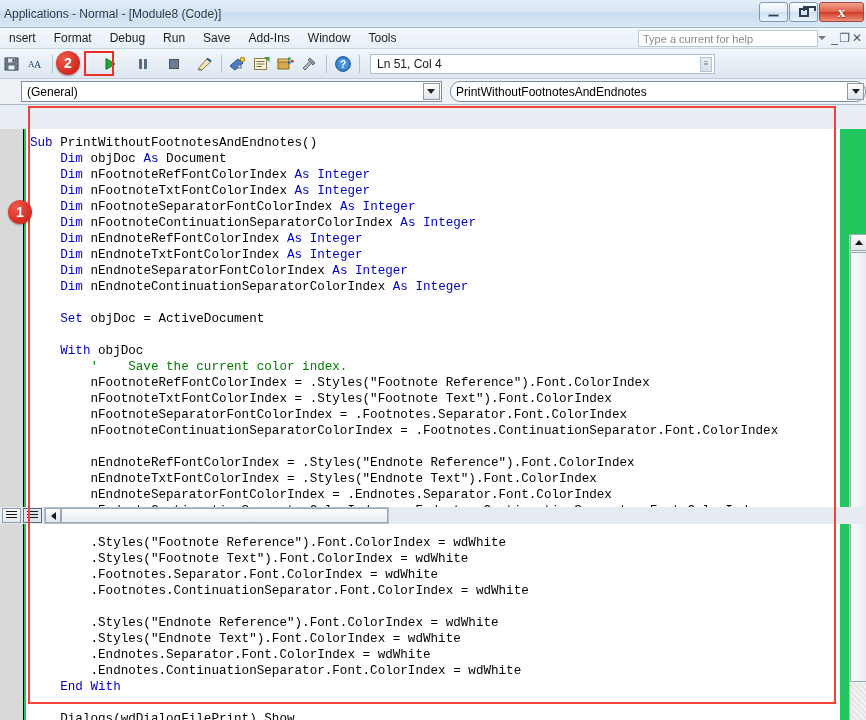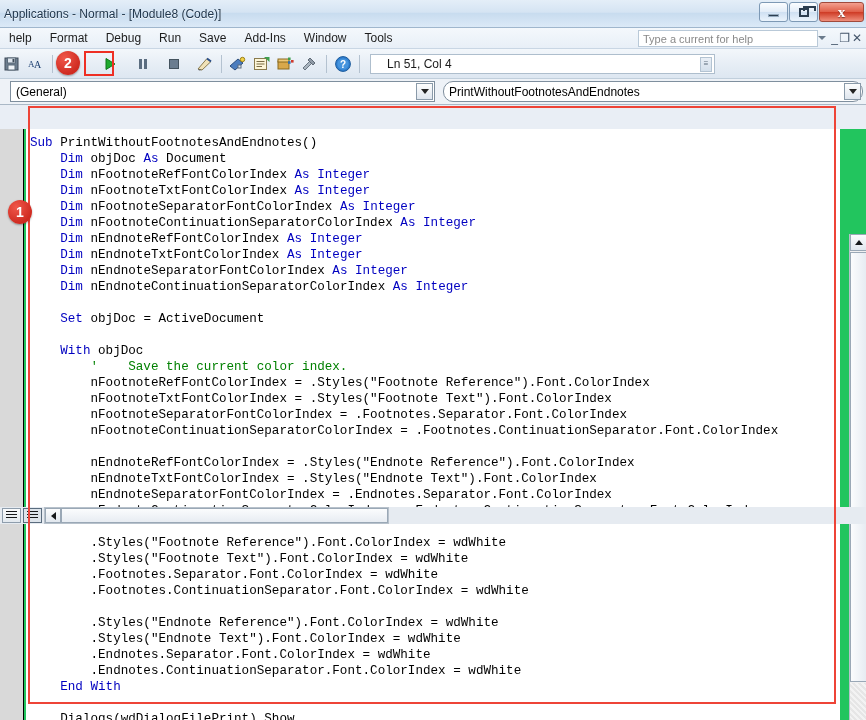--- a/index.html
+++ b/index.html
@@ -132,21 +132,21 @@
     width: 1px; height: 18px;
     background: #b4c2d0;
     margin: 0 4px;
   }
   .lncol {
     margin-left: 6px;
     width: 345px; height: 20px;
     background: #ffffff;
     border: 1px solid #aebecd;
     font-size: 12px; color: #1a1a1a;
-    line-height: 18px; padding-left: 16px;
+    line-height: 18px; padding-left: 6px;
     position: relative;
   }
   .lncol-grip {
     position: absolute; right: 2px; top: 2px;
     width: 12px; height: 15px;
     background: linear-gradient(to bottom,#e9eff6,#d4e0ec);
     border: 1px solid #b3c3d2;
     display:flex; align-items:center; justify-content:center;
     font-size: 8px; color: #5b6b7b;
   }
@@ -194,21 +194,21 @@
     border: 1px solid #8a9aa9;
     display: flex; align-items: center; justify-content: center;
   }
   .combo-btn i {
     width: 0; height: 0;
     border-left: 4px solid transparent;
     border-right: 4px solid transparent;
     border-top: 5px solid #222;
     font-style: normal;
   }
-  #combo-general { margin-left: 10px; width: 425px; }
+  #combo-general { margin-left: 21px; width: 425px; }
   #combo-proc { margin-left: 8px; width: 420px; border-radius: 10px; }
 
   
   .codepane {
     position: absolute;
     left: 0; top: 93px;
     width: 866px; height: 598px;
     background: #22c55e;
     margin-top: 36px;
   }
@@ -345,21 +345,21 @@
       <div class="win-btn">
         <span class="glyph-max"></span>
       </div>
       <div class="win-btn close">
         <span class="glyph-close">x</span>
       </div>
     </div>
   </div>
 
   <div class="menubar">
-    <span class="menu-item">help</span>
+    <span class="menu-item">nsert</span>
     <span class="menu-item">Format</span>
     <span class="menu-item">Debug</span>
     <span class="menu-item">Run</span>
     <span class="menu-item">Save</span>
     <span class="menu-item">Add-Ins</span>
     <span class="menu-item">Window</span>
     <span class="menu-item">Tools</span>
 
     <div class="help-box">Type a current for help</div>
     <span class="help-caret"></span>

